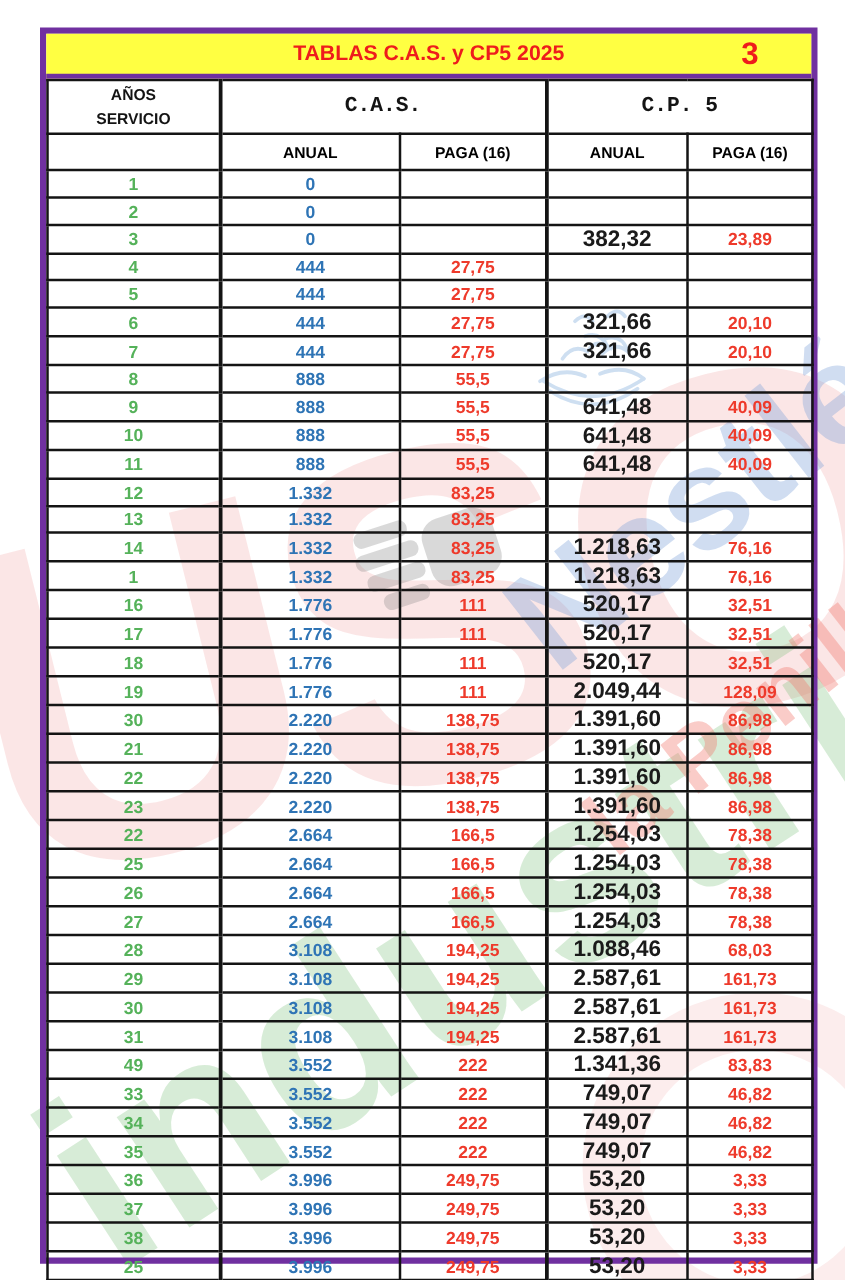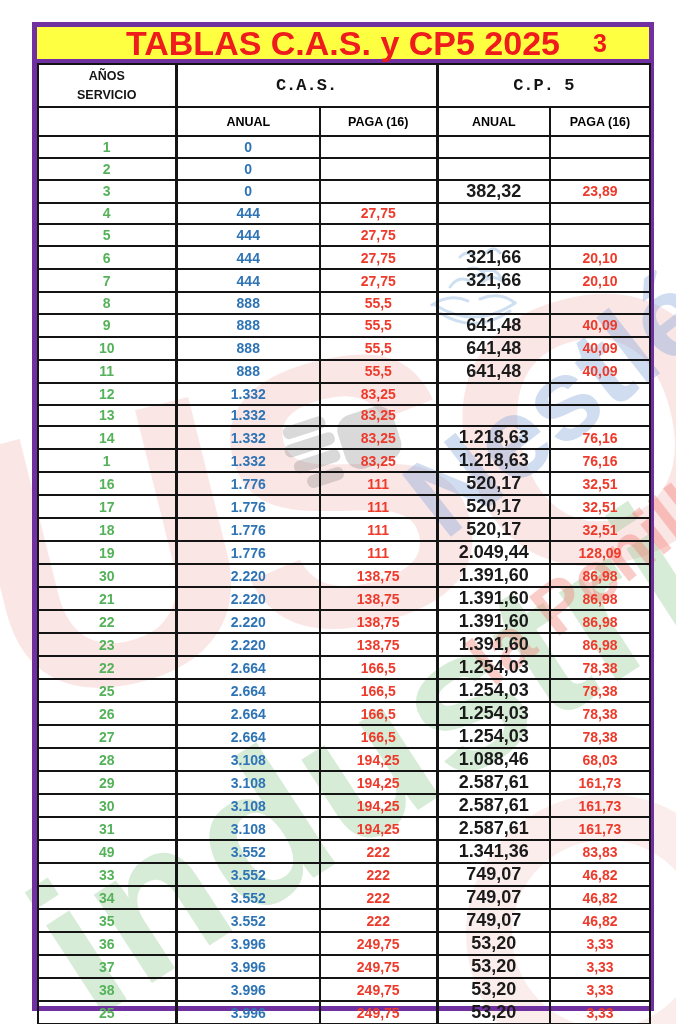--- a/index.html
+++ b/index.html
@@ -31,21 +31,21 @@
   .frame {
     position:absolute; z-index:1; left:32px; top:22px; width:622px; height:989px;
     border:5px solid var(--frame); background:transparent;
   }
   .title-band {
     position:relative; height:36px; background:var(--titlebg);
     border-bottom:4px solid var(--frame);
     display:flex; align-items:center; justify-content:center;
   }
   .title-band .title {
-    color:var(--titletext); font-weight:bold; font-size:34px; letter-spacing:0px;
+    color:var(--titletext); font-weight:bold; font-size:17px; letter-spacing:0px;
   }
   .title-band .pagenum {
     position:absolute; right:42px; top:2px;
     color:var(--titletext); font-weight:bold; font-size:25px;
   }
   table {
     width:612px; table-layout:fixed; border-collapse:collapse;
     background:transparent;
   }
   th, td {

